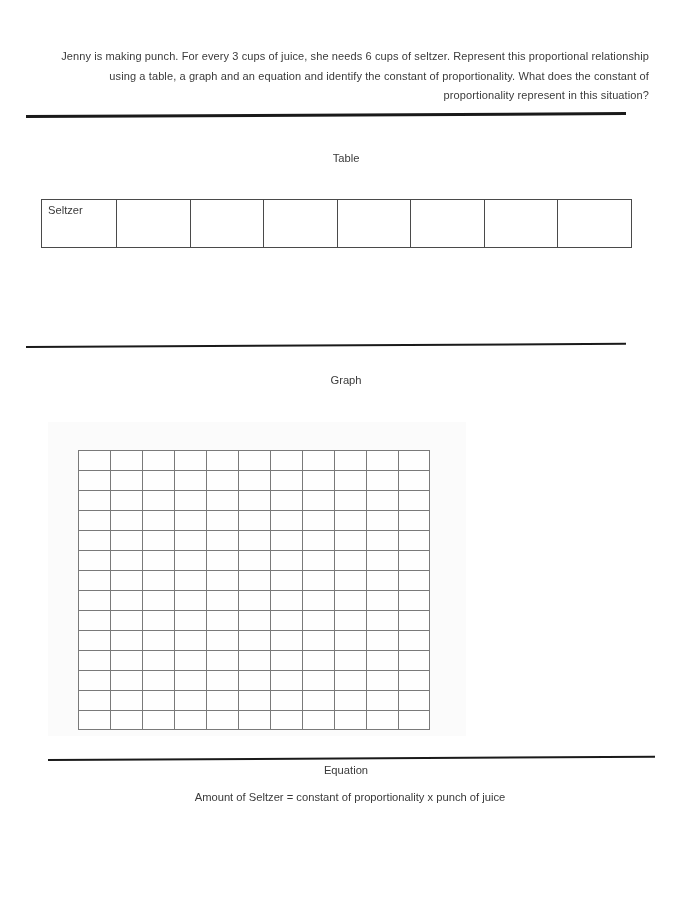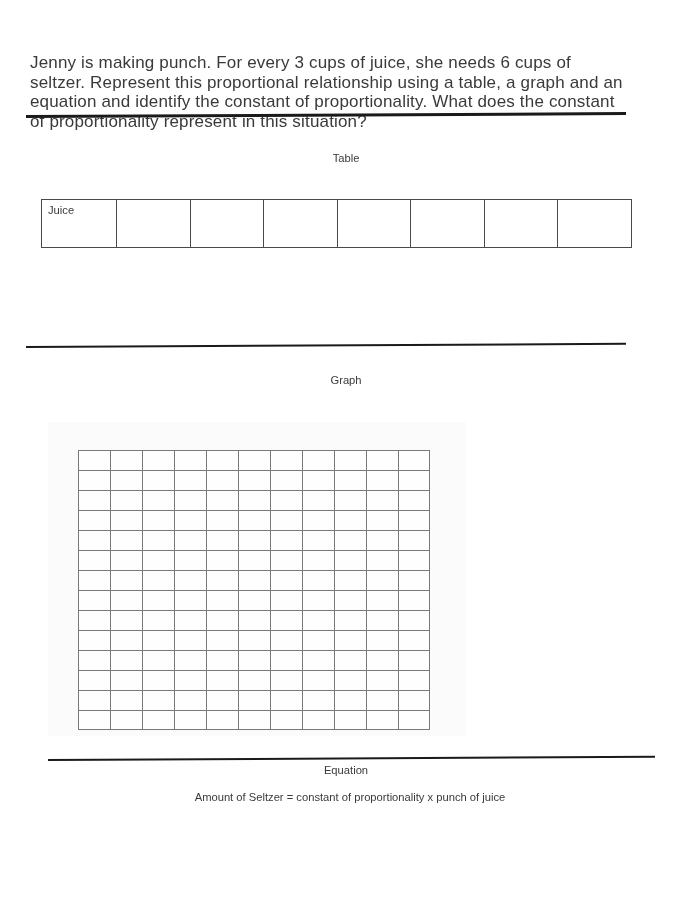--- a/index.html
+++ b/index.html
@@ -18,27 +18,27 @@
 
   .page {
     position: absolute;
     inset: 0;
     background: #ffffff;
   }
 
   
   .prompt {
     position: absolute;
-    left: 30px;
+    left: 49px;
     top: 36px;
     width: 600px;
-    font-size: 17px;
+    font-size: 11px;
     line-height: 19.5px;
     color: #3a3a3a;
-    text-align: left;
+    text-align: right;
     letter-spacing: 0.01em;
   }
 
   
   .rule {
     position: absolute;
     background: #1a1a1a;
     transform-origin: left center;
   }
   .rule.r1 {
@@ -143,21 +143,21 @@
 
   <p class="prompt">Jenny is making punch. For every 3 cups of juice, she needs 6 cups of seltzer. Represent this proportional relationship using a table, a graph and an equation and identify the constant of proportionality. What does the constant of proportionality represent in this situation?</p>
 
   <div class="rule r1"></div>
 
   <div class="section-label label-table">Table</div>
 
   <table class="data-table">
     <tbody>
       <tr>
-        <td class="lbl">Juice</td>
+        <td class="lbl">Seltzer</td>
         <td class="cell"></td>
         <td class="cell"></td>
         <td class="cell"></td>
         <td class="cell"></td>
         <td class="cell"></td>
         <td class="cell"></td>
         <td class="cell"></td>
       </tr>
     </tbody>
   </table>

